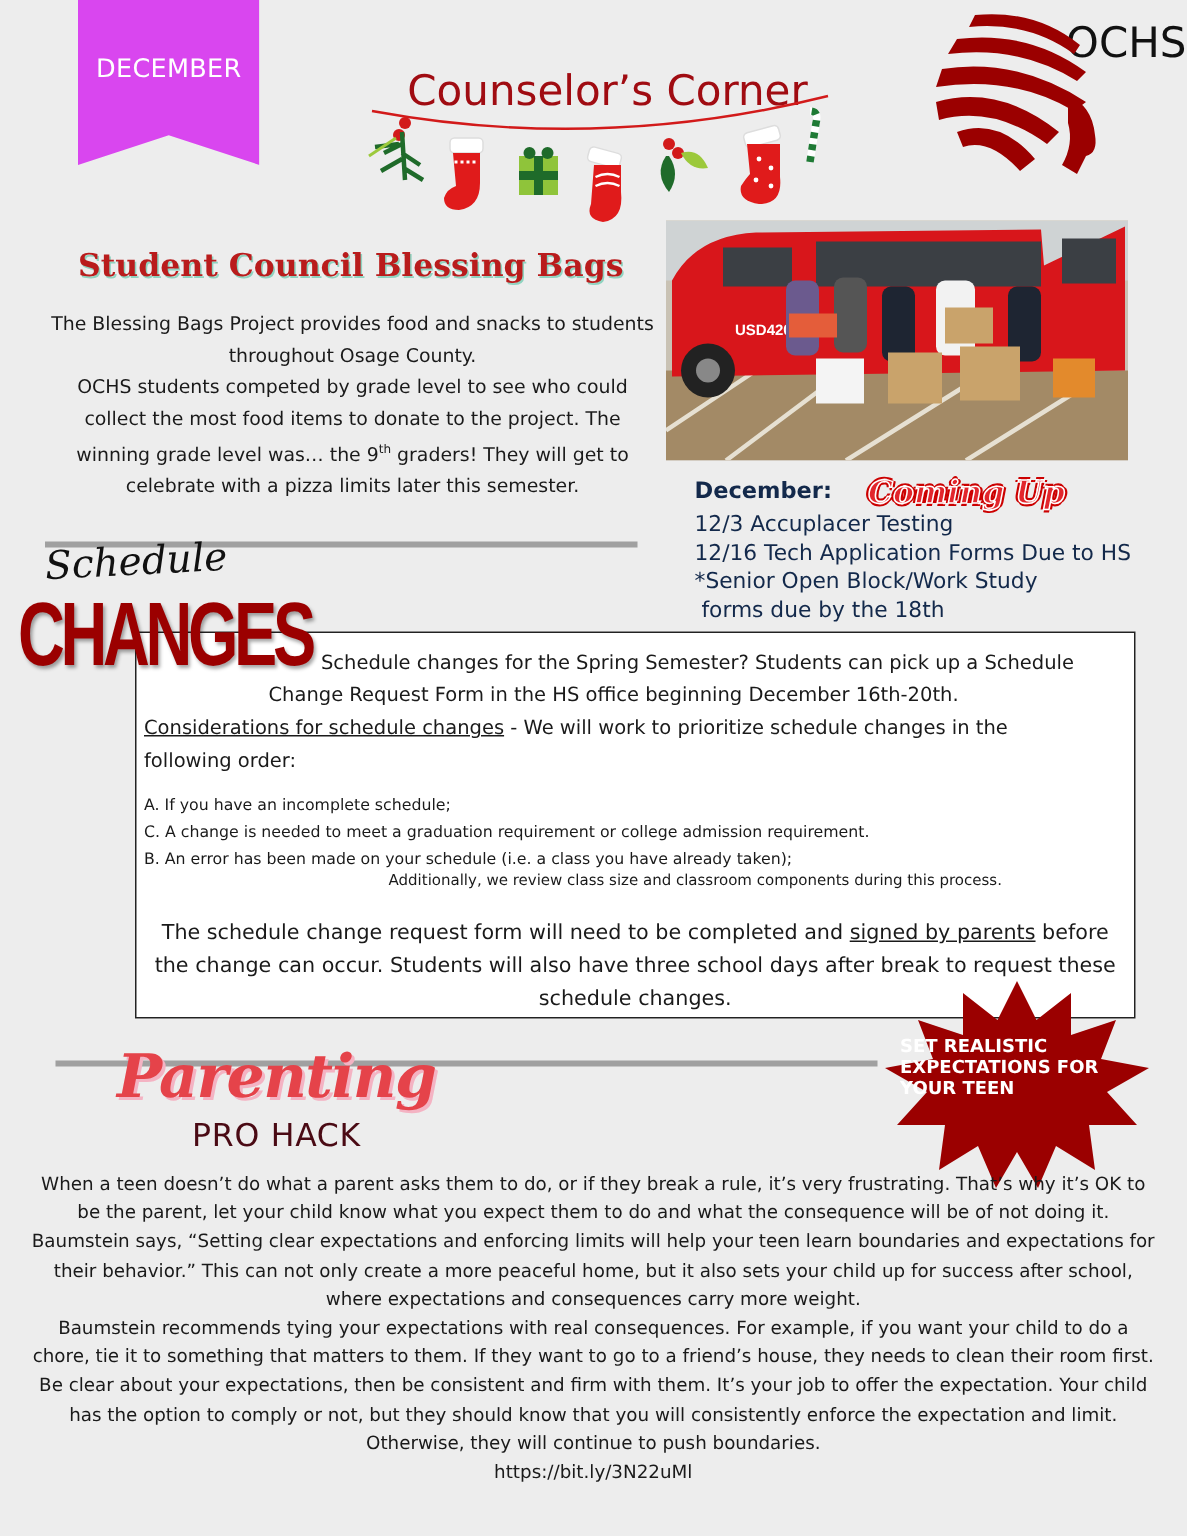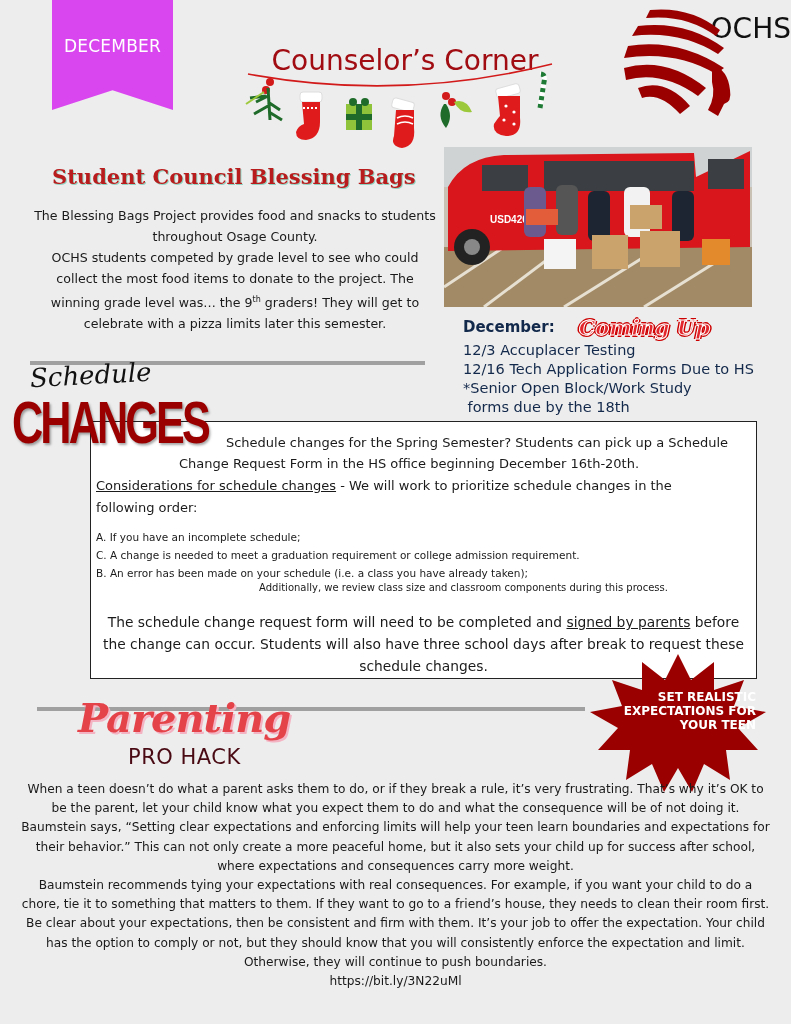--- a/index.html
+++ b/index.html
@@ -39,30 +39,30 @@
   .coming .it { font-size: 14.5px; line-height: 19px; white-space: pre; }
 
   .hr { position: absolute; height: 4px; background: #a0a0a0; }
 
   .sched-script { position: absolute; left: 30px; top: 360px; font-family: "DejaVu Serif", serif; font-style: italic; font-size: 26px; color: #111; transform: rotate(-3deg); }
   .changes { position: absolute; left: 12px; top: 388px; font-family: "Liberation Sans", sans-serif; font-weight: bold; font-size: 60px; letter-spacing: -4px;
     color: #9b0000; transform: scaleX(0.72); transform-origin: left top; text-shadow: 2px 2px 3px rgba(0,0,0,0.35); line-height: 70px; z-index: 3; }
 
   .sched-box { position: absolute; left: 90px; top: 421px; width: 667px; height: 258px; background: #fff; border: 1.5px solid #222;
     font-family: "DejaVu Sans", sans-serif; color: #1a1a1a; }
-  .sched-box .p1 { position: absolute; top: 10px; left: 0; width: 100%; text-align: right; padding-right: 28px; font-size: 13px; line-height: 21px; }
+  .sched-box .p1 { position: absolute; top: 10px; left: 0; width: 100%; text-align: right; padding-right: 40px; font-size: 13px; line-height: 21px; }
   .sched-box .p1b { position: absolute; top: 31px; left: 88px; font-size: 13px; line-height: 21px; }
   .sched-box .p2 { position: absolute; top: 53px; left: 5px; right: 30px; font-size: 13px; line-height: 22px; }
   .sched-box .p2 u { text-decoration: underline; }
   .sched-box .list { position: absolute; top: 106px; left: 5px; font-size: 10.5px; line-height: 18px; }
   .sched-box .add { position: absolute; top: 160px; left: 0; width: 100%; padding-left: 80px; font-size: 10px; text-align: center; }
   .sched-box .p3 { position: absolute; top: 189px; left: 0; width: 100%; text-align: center; font-size: 13.8px; line-height: 22px; padding: 0 8px; }
 
   .burst { position: absolute; left: 588px; top: 654px; width: 180px; height: 138px; }
-  .burst-text { position: absolute; left: 600px; top: 690px; width: 156px; text-align: right; color: #fff; font-weight: bold;
+  .burst-text { position: absolute; left: 600px; top: 690px; width: 156px; text-align: left; color: #fff; font-weight: bold;
     font-family: "DejaVu Sans", sans-serif; font-size: 12px; line-height: 14px; }
 
   .parenting { position: absolute; left: 78px; top: 694px; font-family: "DejaVu Serif", serif; font-weight: bold; font-style: italic; font-size: 40px;
     color: #e5434a; text-shadow: 2px 2px 0 #f4b3c3; letter-spacing: -1px; }
   .prohack { position: absolute; left: 128px; top: 745px; font-family: "DejaVu Sans", sans-serif; font-size: 21px; color: #4a0a14; letter-spacing: 0.5px; }
 
   .parent-text { position: absolute; left: 20px; top: 780px; width: 751px; text-align: center; font-family: "DejaVu Sans", sans-serif;
     font-size: 12.2px; line-height: 19.2px; color: #1a1a1a; }
   .parent-text p { margin: 0; }
 </style>

